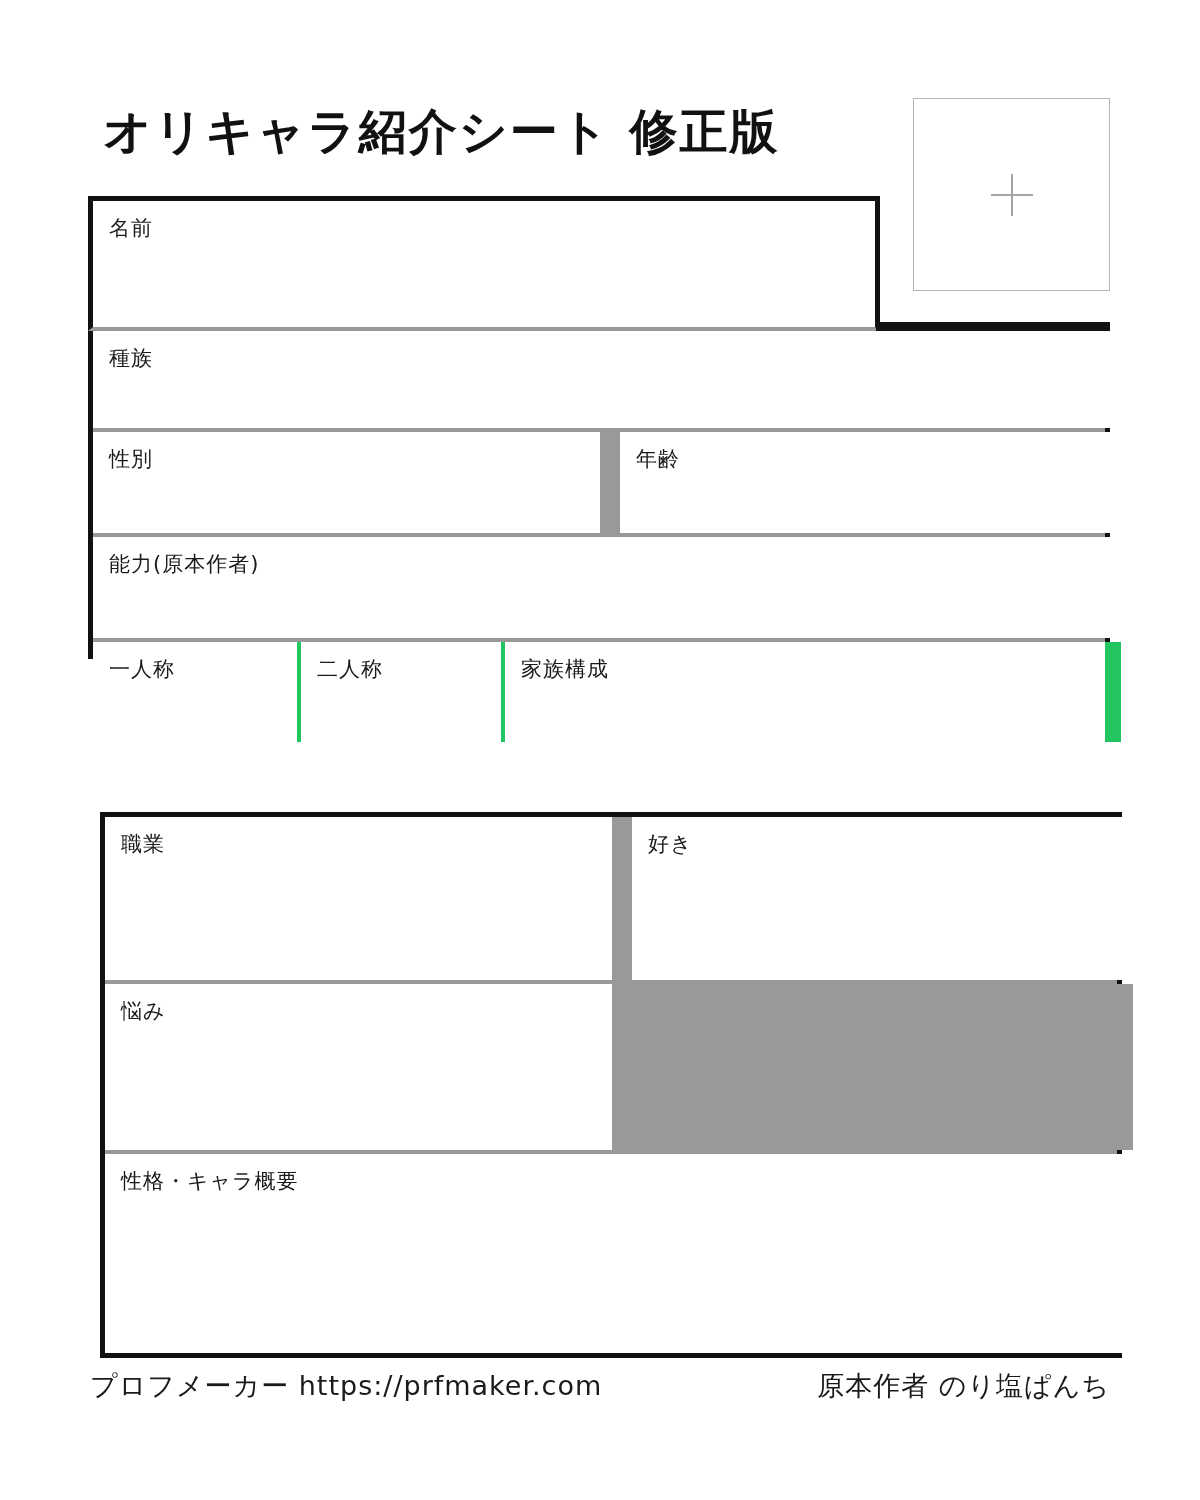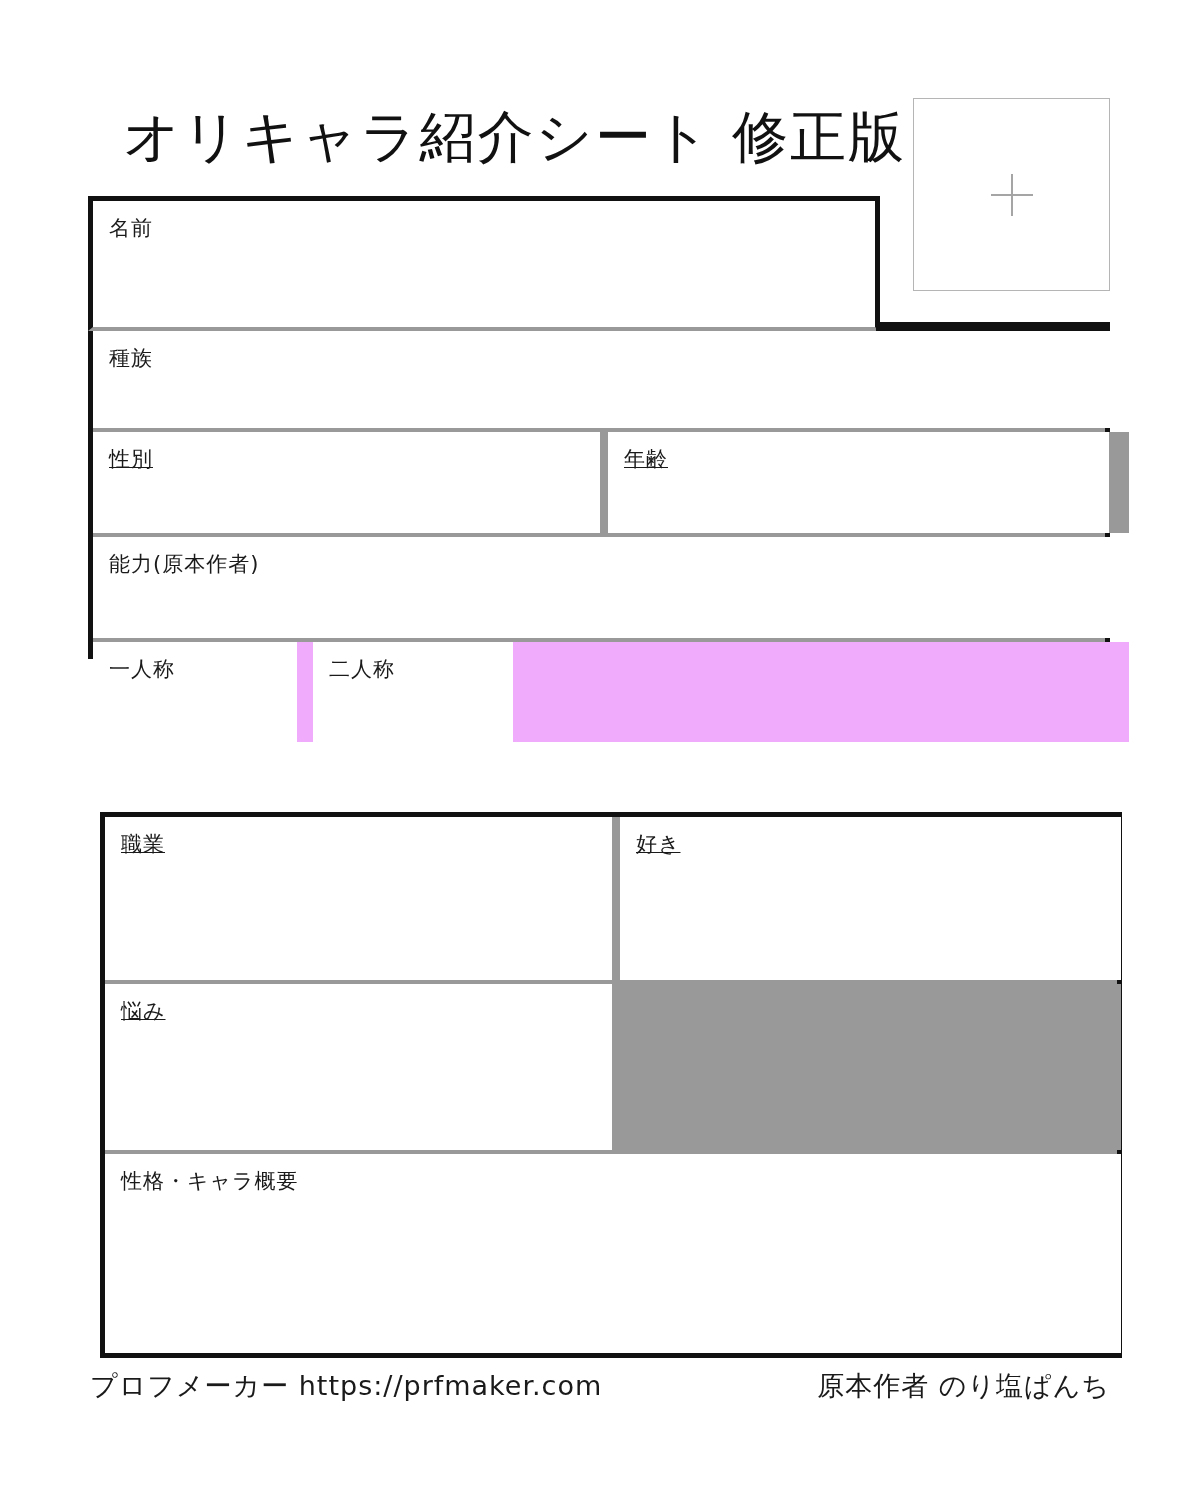--- a/index.html
+++ b/index.html
@@ -9,26 +9,25 @@
     background: #ffffff;
     font-family: "DejaVu Sans", sans-serif;
     color: #1a1a1a;
     overflow: hidden;
   }
 
   .page-title {
     position: absolute;
     left: 103px;
     top: 100px;
-    font-size: 56px;
-    font-weight: 400;
+    font-size: 48px;
+    font-weight: 700;
     letter-spacing: 2px;
     color: #111;
     white-space: nowrap;
-    margin-left: 20px;
   }
 
   
   .upload-box {
     position: absolute;
     left: 913px;
     top: 98px;
     width: 197px;
     height: 193px;
     border: 1px solid #b5b5b5;
@@ -82,29 +81,28 @@
     border: 5px solid #111;
     background: #999;
     display: grid;
     grid-template-rows: 163px 166px 199px;
     row-gap: 4px;
   }
 
   .split-2 {
     display: grid;
     grid-template-columns: 507px 501px;
-    column-gap: 8px;
+    column-gap: 20px;
     background: #999;
-    text-decoration: underline;
   }
   .split-3 {
     display: grid;
     grid-template-columns: 204px 200px 600px;
-    column-gap: 16px;
-    background: #f0abfc;
+    column-gap: 4px;
+    background: #22c55e;
   }
 
   .cell {
     background: #ffffff;
     padding: 13px 16px;
     cursor: text;
   }
   .cell-label {
     font-size: 21px;
     color: #1a1a1a;
@@ -168,20 +166,23 @@
   <div class="cell">
     <span class="cell-label">能力(原本作者)</span>
   </div>
   <div class="split-3">
     <div class="cell">
       <span class="cell-label">一人称</span>
     </div>
     <div class="cell">
       <span class="cell-label">二人称</span>
     </div>
+    <div class="cell">
+      <span class="cell-label">家族構成</span>
+    </div>
   </div>
 </div>
 
 <div class="form-details">
   <div class="split-2">
     <div class="cell">
       <span class="cell-label">職業</span>
     </div>
     <div class="cell">
       <span class="cell-label">好き</span>

